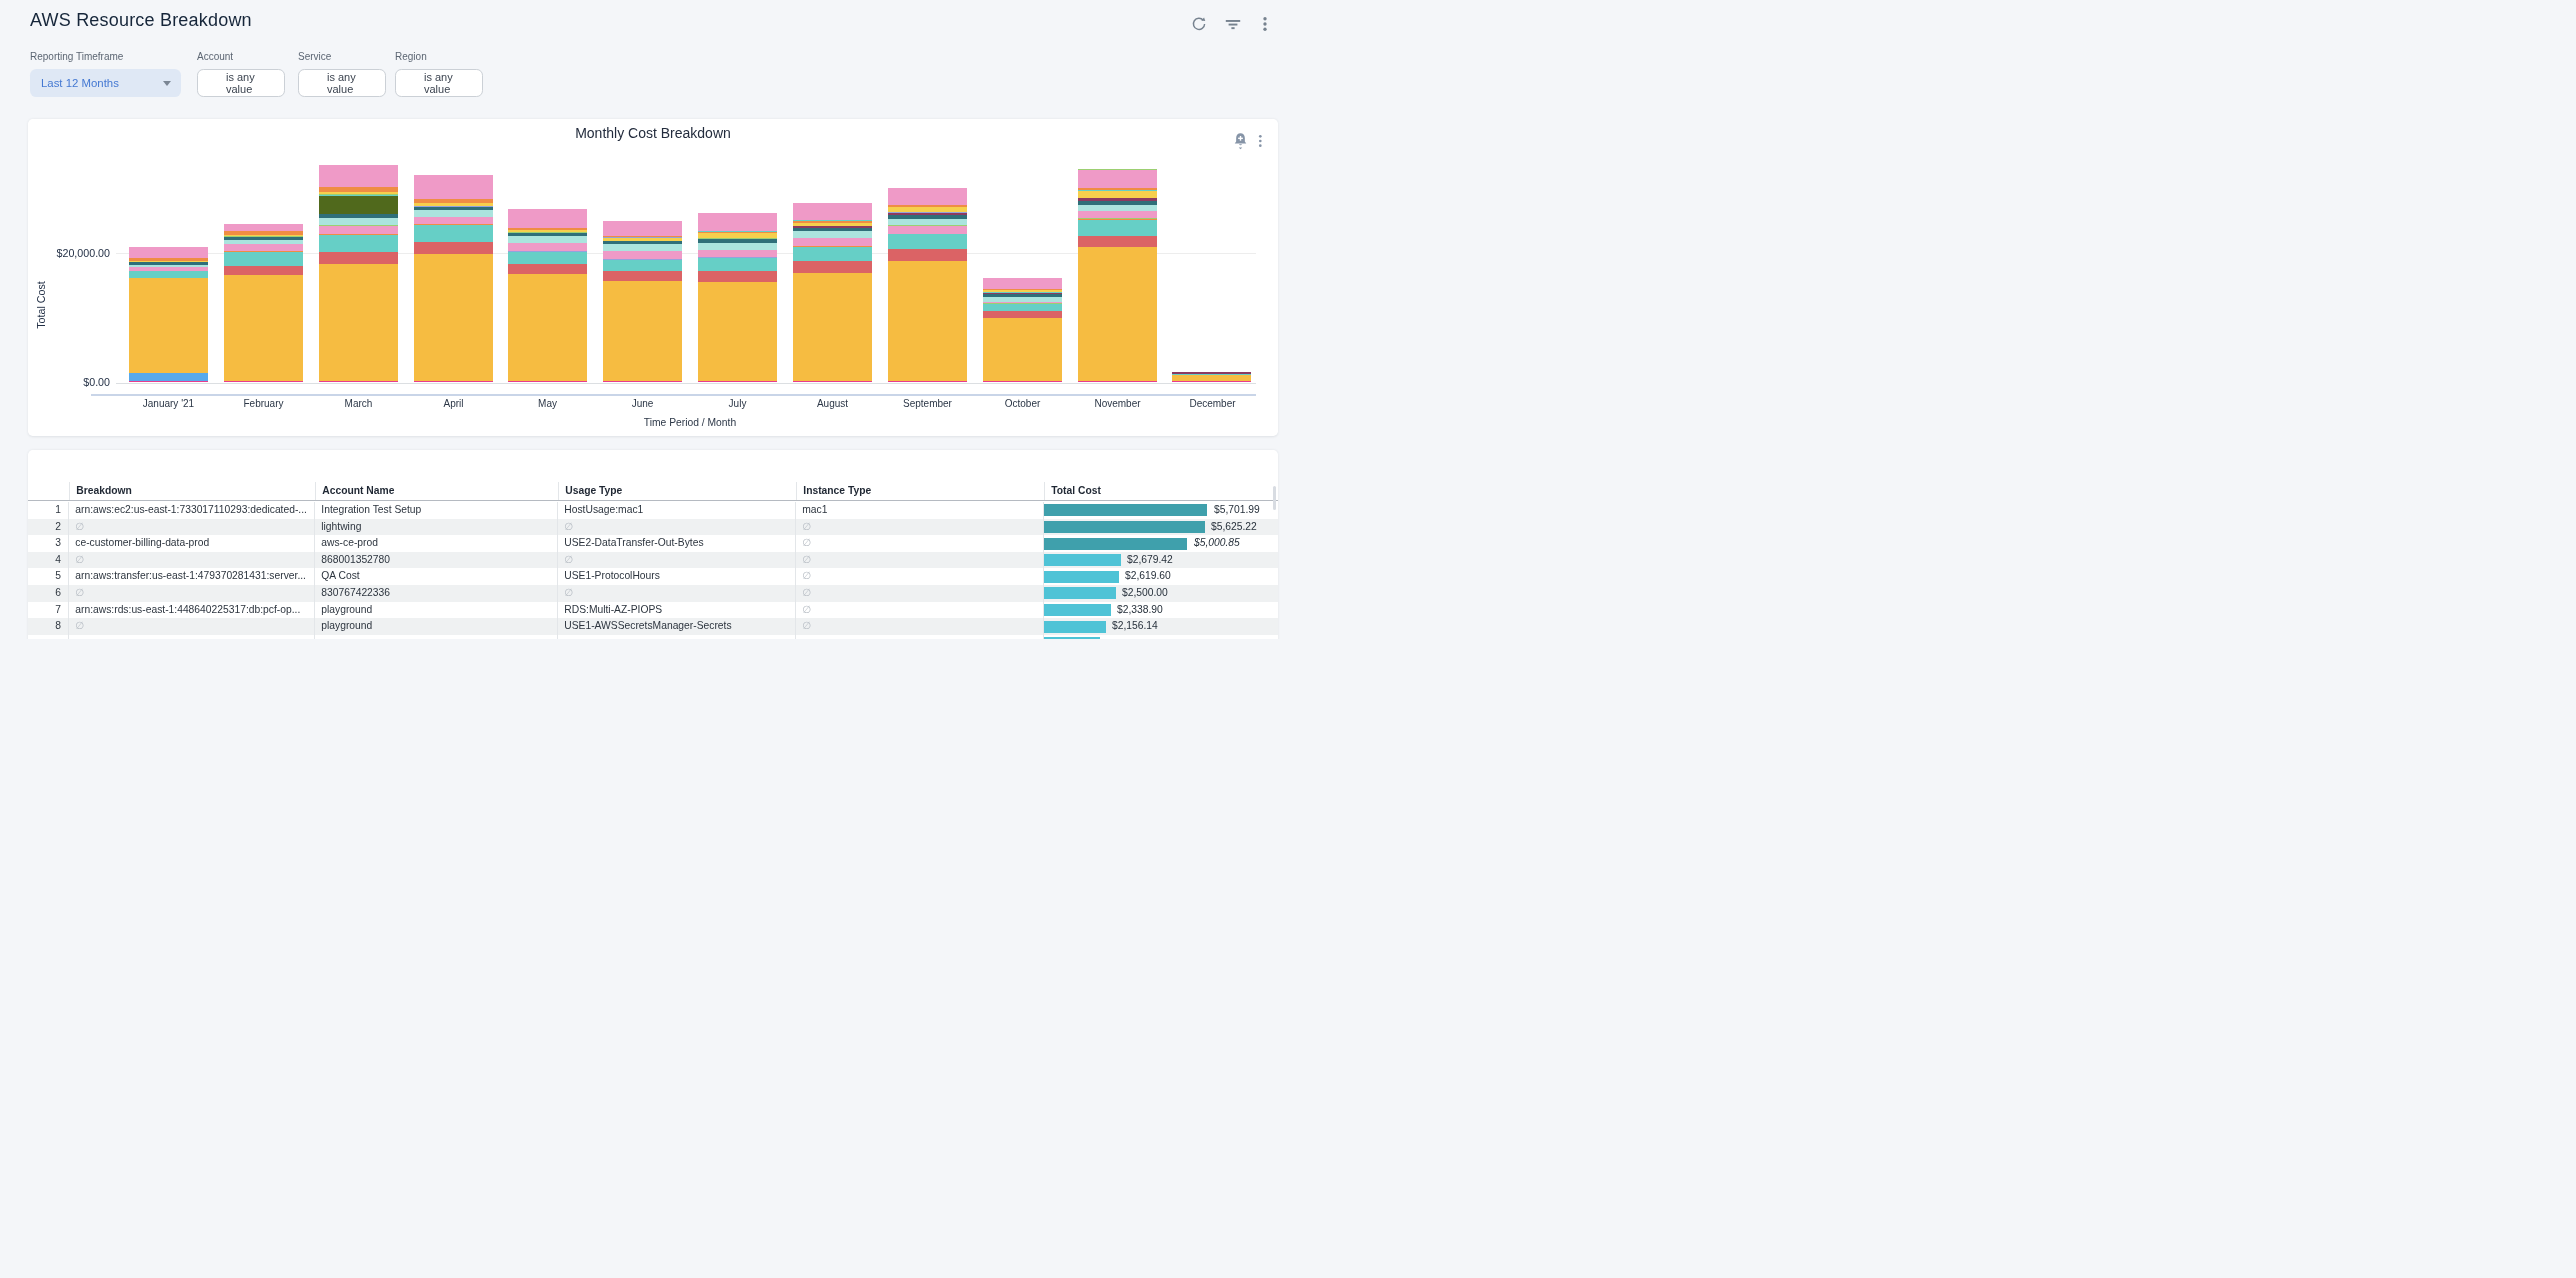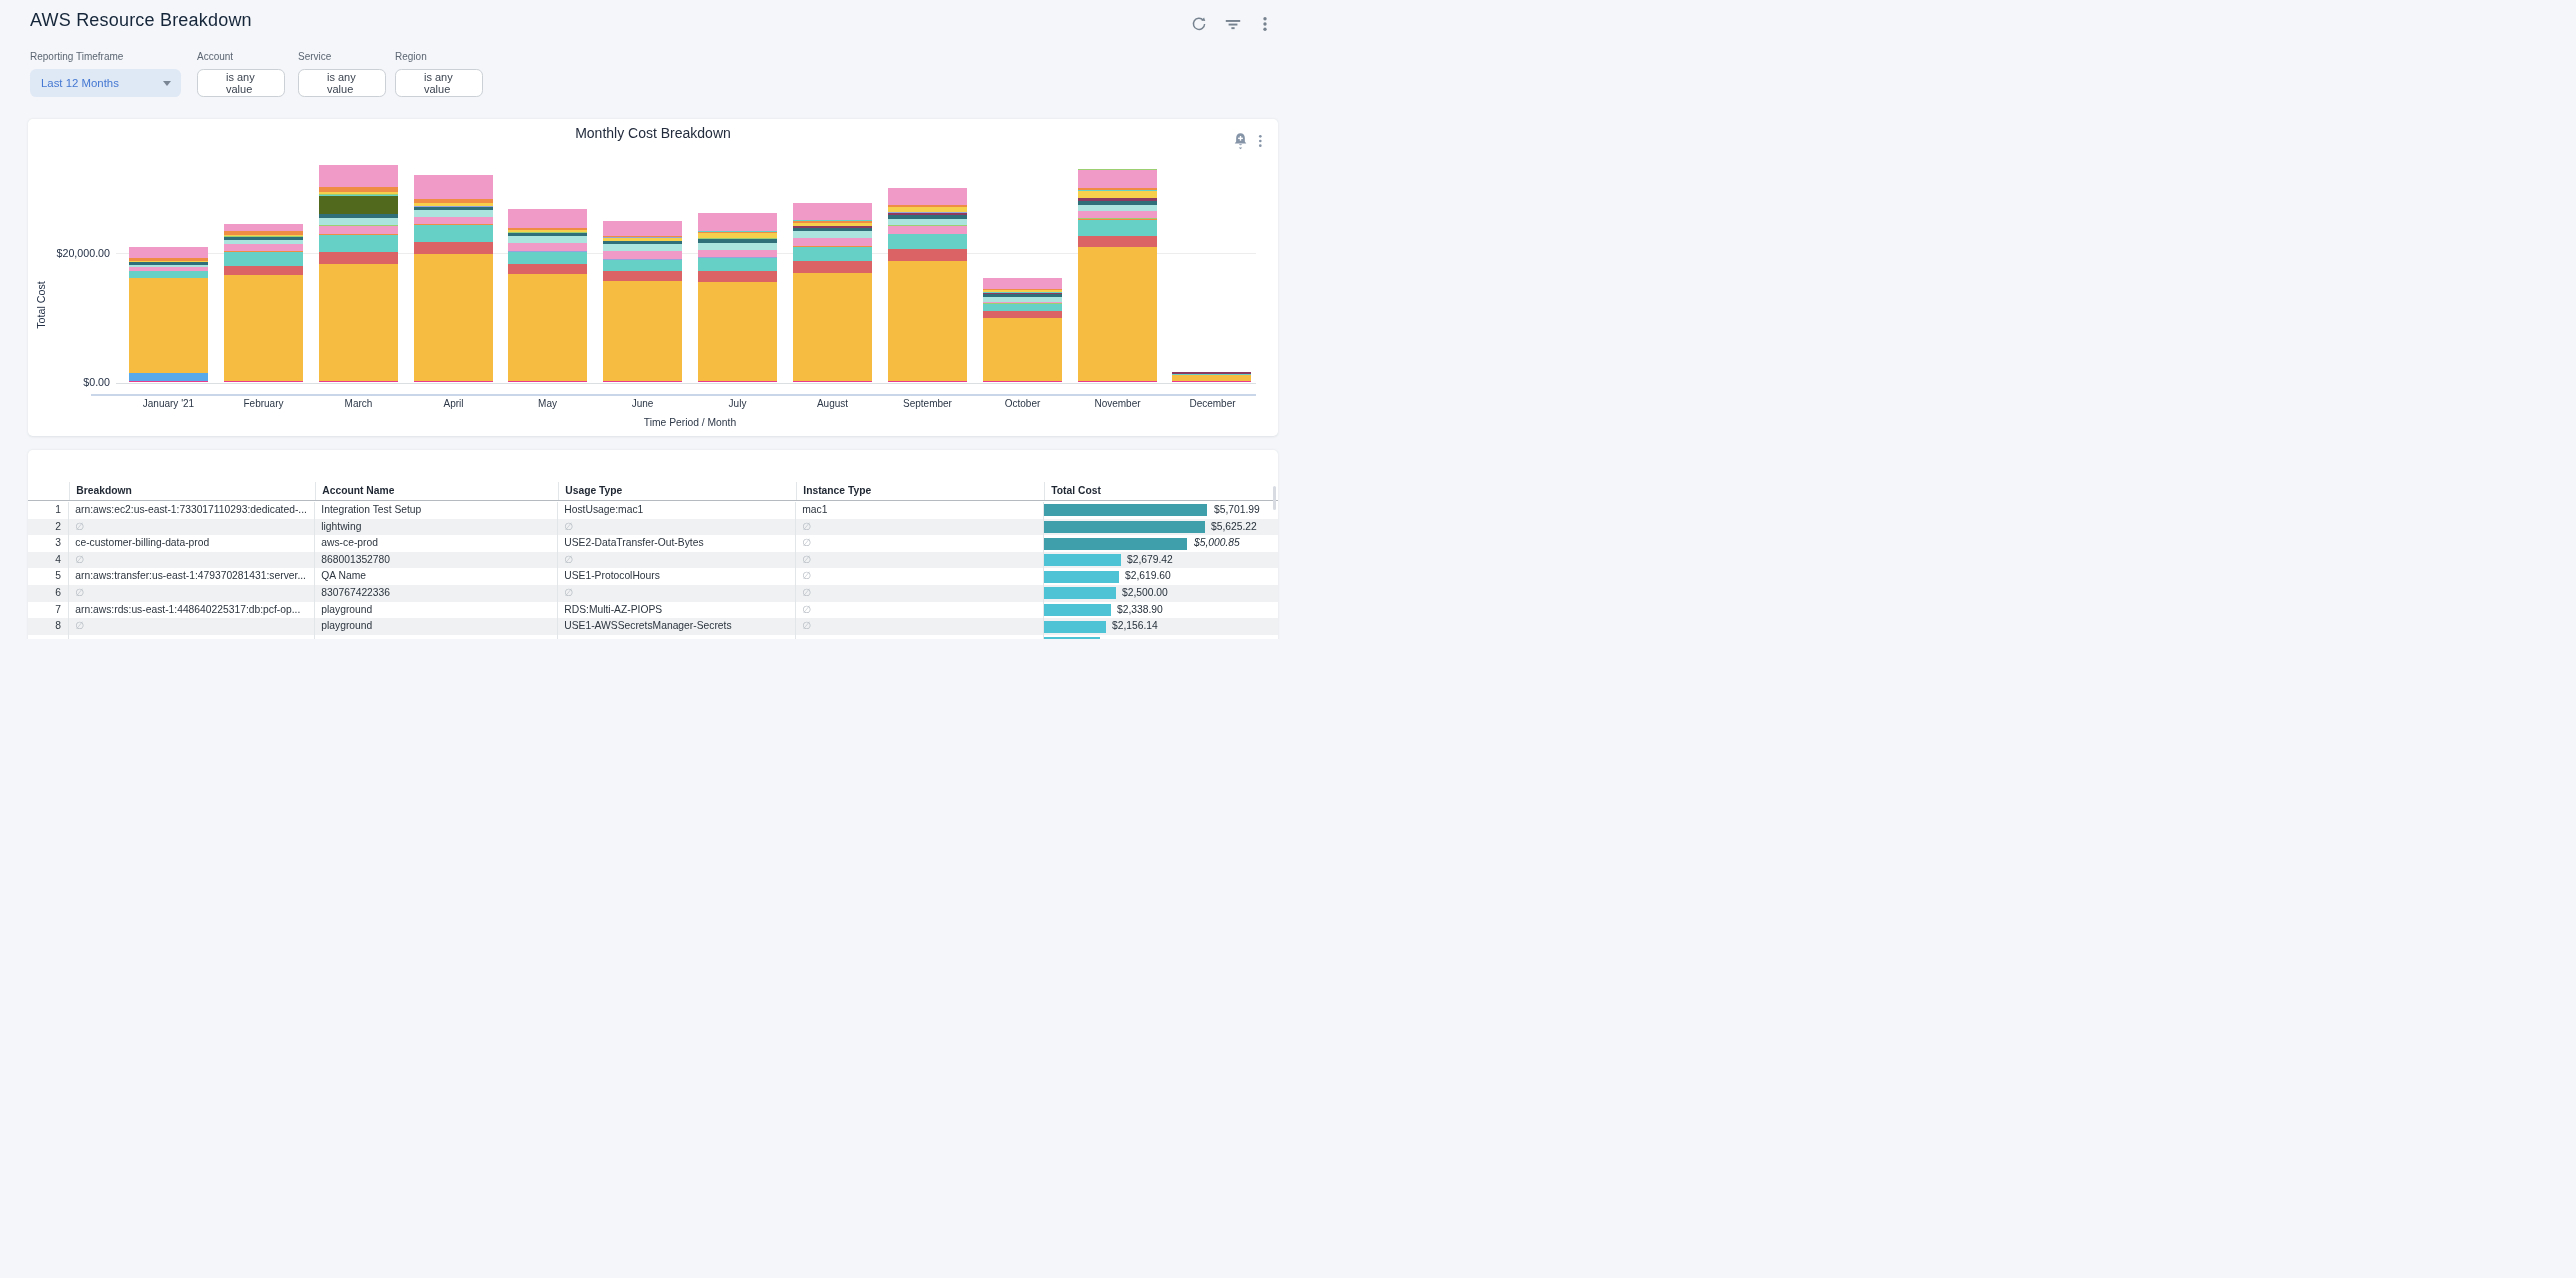--- a/index.html
+++ b/index.html
@@ -371,21 +371,21 @@
         <div class="tc"><span class="nullv">∅</span></div>
         <div class="tc"><span class="nullv">∅</span></div>
         <div class="tc last costcell">
           <div class="costbar" style="width: 77px; background: rgb(79, 195, 214);"></div>
           <div class="costtxt" style="left: 83px;">$2,679.42</div>
         </div>
       </div>
       <div class="trow">
         <div class="tc num">5</div>
         <div class="tc">arn:aws:transfer:us-east-1:479370281431:server...</div>
-        <div class="tc">QA Name</div>
+        <div class="tc">QA Cost</div>
         <div class="tc">USE1-ProtocolHours</div>
         <div class="tc"><span class="nullv">∅</span></div>
         <div class="tc last costcell">
           <div class="costbar" style="width: 75px; background: rgb(79, 195, 214);"></div>
           <div class="costtxt" style="left: 81px;">$2,619.60</div>
         </div>
       </div>
       <div class="trow alt">
         <div class="tc num">6</div>
         <div class="tc"><span class="nullv">∅</span></div>

